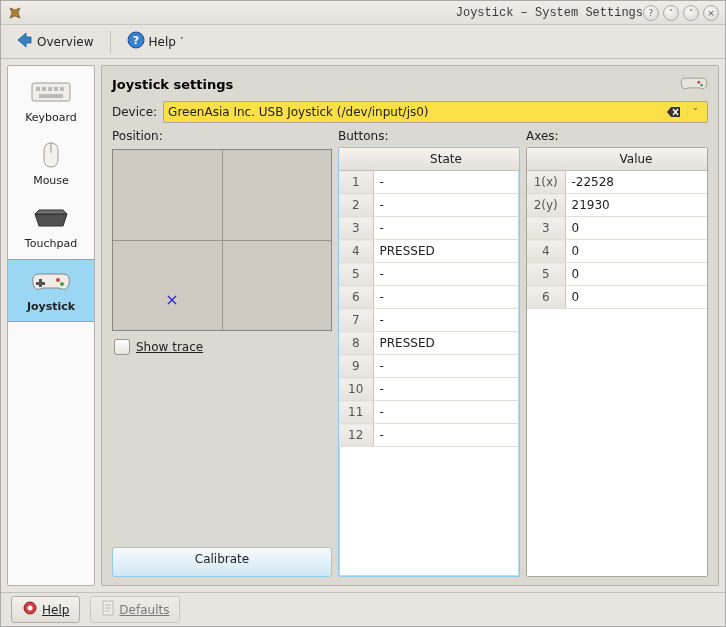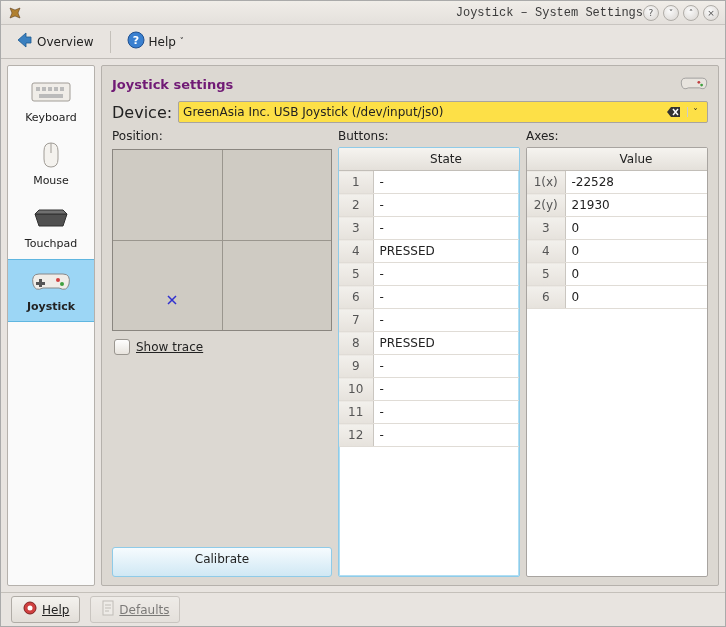--- a/index.html
+++ b/index.html
@@ -68,23 +68,23 @@
   flex: 1;
   background: #dcd8d2;
   border: 1px solid #b5b1ac;
   border-radius: 2px;
   display: flex;
   flex-direction: column;
   padding: 8px 10px;
   gap: 6px;
 }
 .main-header { display: flex; align-items: center; justify-content: space-between; }
-.main-header h2 { font-size: 13px; font-weight: bold; color: #701a75; }
+.main-header h2 { font-size: 13px; font-weight: bold; color: #000000; }
 .device-row { display: flex; align-items: center; gap: 6px; }
-.device-row label { font-size: 16px; }
+.device-row label { font-size: 12px; }
 .device-select {
   flex: 1; height: 22px;
   background: #fde047;
   border: 1px solid #a8a4a0;
   border-radius: 2px;
   display: flex; align-items: center; padding: 0 4px;
   gap: 4px;
 }
 .device-select .txt { flex: 1; font-size: 12px; }
 .device-select .clear-btn { width: 18px; display:flex; justify-content:center; }

